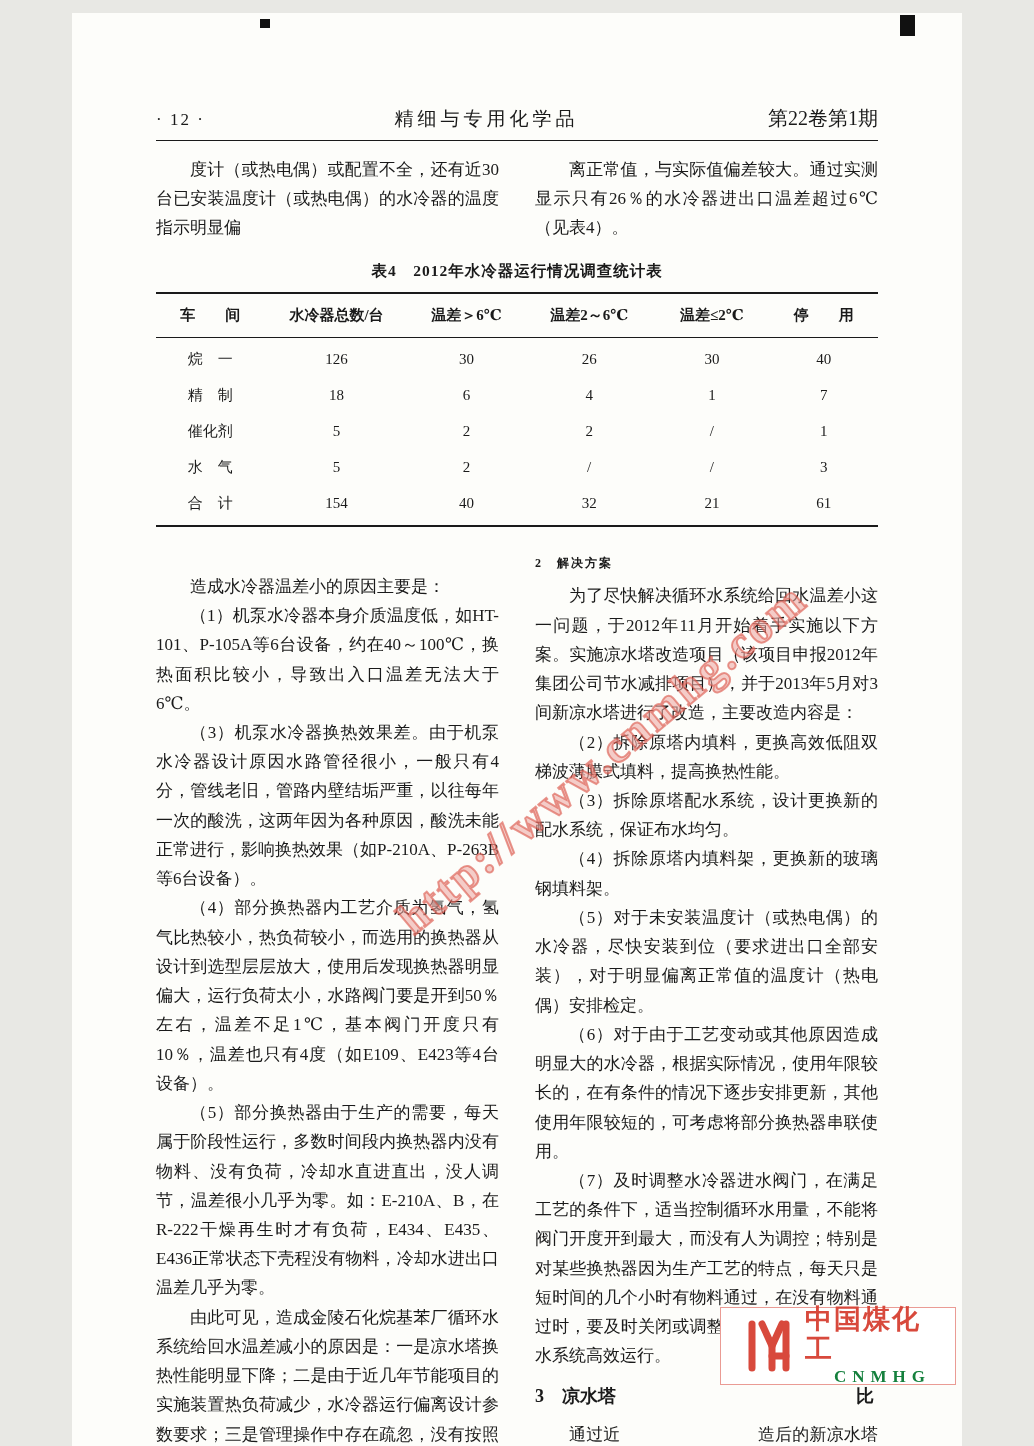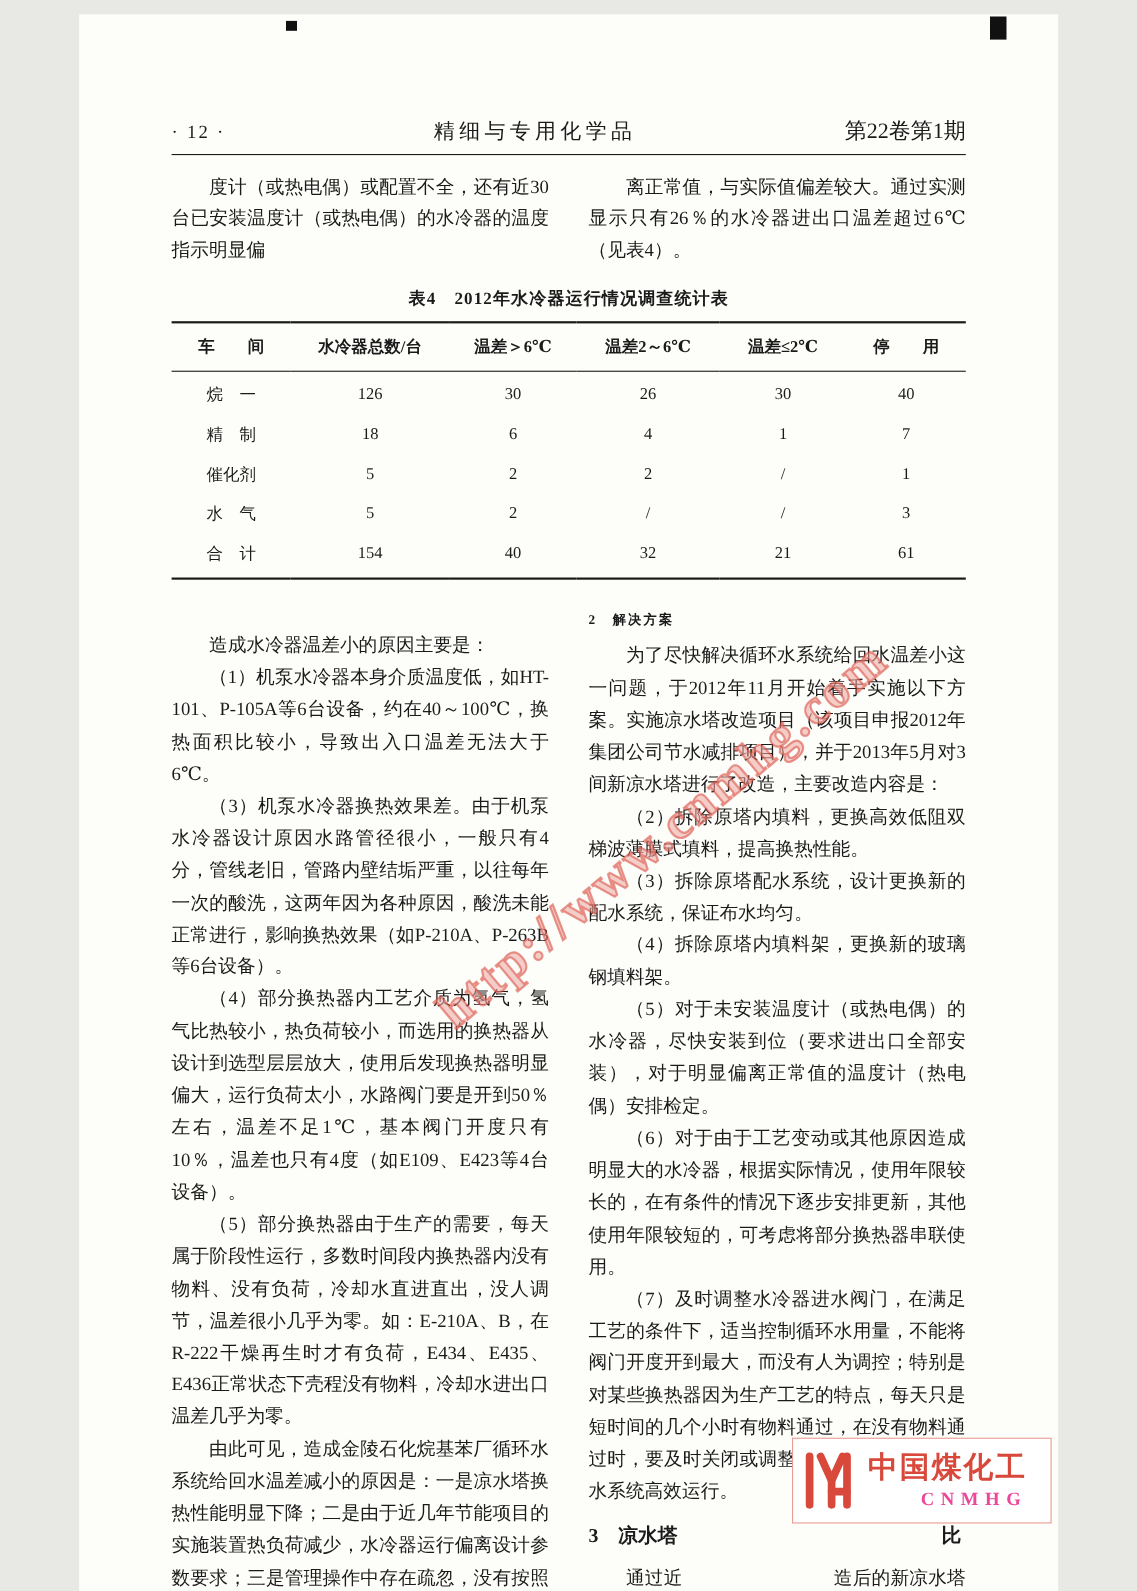--- a/index.html
+++ b/index.html
@@ -58,26 +58,26 @@
     color:rgba(253,232,229,0.35);
     -webkit-text-stroke:2px rgba(216,73,60,0.55);
     text-shadow:0 0 1px rgba(216,73,60,0.35);
     pointer-events:none;white-space:nowrap;
     font-family:"Liberation Serif","DejaVu Serif",serif;
   }
   
   .wm-logo{
     position:absolute;left:648px;top:1294px;width:236px;height:78px;
     background:#fff;border:1.5px solid rgba(216,73,60,0.55);
-    display:flex;align-items:center;gap:8px;box-sizing:border-box;padding:4px 8px;
+    display:flex;align-items:center;gap:8px;box-sizing:border-box;padding:4px 24px;
   }
   .wm-mark{flex:0 0 52px;height:60px;}
   .wm-texts{display:flex;flex-direction:column;line-height:1.1;}
   .wm-cn{color:#d8493c;font-weight:bold;font-size:27px;letter-spacing:2px;}
-  .wm-en{color:#ec4899;font-weight:bold;font-size:17px;letter-spacing:6px;margin-top:4px;align-self:flex-end;}
+  .wm-en{color:#15803d;font-weight:bold;font-size:17px;letter-spacing:6px;margin-top:4px;align-self:flex-end;}
 </style>
 </head>
 <body>
 
 <div class="page">
 
   <div class="artifact a1"></div>
   <div class="artifact a2"></div>
   <div class="artifact a3"></div>
 

